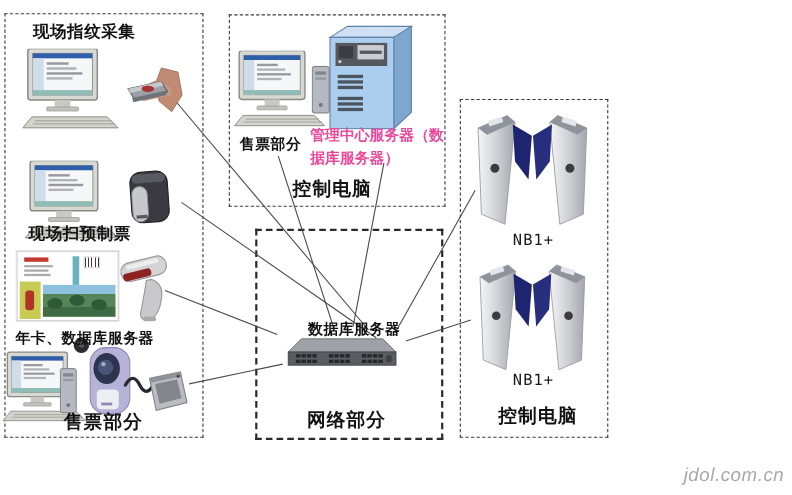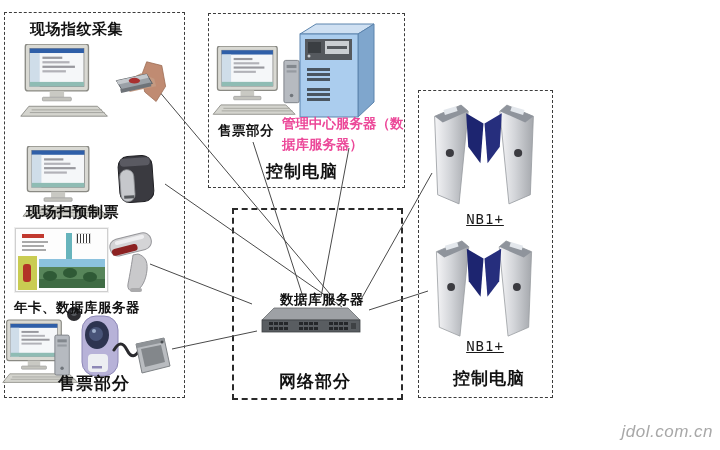--- a/index.html
+++ b/index.html
@@ -4,21 +4,21 @@
 <style>
   * { margin:0; padding:0; box-sizing:border-box; }
   html,body { width:720px; height:450px; background:#fff; overflow:hidden; }
   body { font-family:"DejaVu Sans", sans-serif; position:relative; }
   .abs { position:absolute; }
   .dashed-box { position:absolute; border:1px dashed #3c3c3c; background:transparent; }
   .dashed-box.bold { border:2px dashed #2a2a2a; }
   .lbl { position:absolute; color:#121212; font-weight:700; font-size:15px; letter-spacing:0.5px; white-space:nowrap; }
   .lbl.small { font-size:13.5px; }
   .sec-title { position:absolute; color:#121212; font-weight:700; font-size:17px; letter-spacing:1px; white-space:nowrap; }
-  .gate-label { position:absolute; width:54px; text-align:center; color:#1a1a1a; font-family:"DejaVu Sans Mono", monospace; font-size:14px; font-weight:500; letter-spacing:1px;text-decoration:underline; }
+  .gate-label { position:absolute; width:54px; text-align:center; color:#1a1a1a; font-family:"DejaVu Sans Mono", monospace; font-size:14px; font-weight:500; letter-spacing:1px; }
   .server-label { position:absolute; left:282px; top:113px; width:130px; color:#ec4899; font-weight:700; font-size:13.5px; line-height:21px; }
   .watermark { position:absolute; right:7px; top:422px; color:#a8a8a8; font-style:italic; font-weight:400; font-size:17px; letter-spacing:0.5px; font-family:"Liberation Sans", sans-serif; }
   .dev { position:absolute; }
   svg.lines { position:absolute; left:0; top:0; pointer-events:none; }
 
   
   .ticket { position:absolute; left:15px; top:228px; width:93px; height:64px; background:#fdfdfd; border:1px solid #cfcfcf; box-shadow:0 0 0 1px #efefef; }
   .ticket .redtxt { position:absolute; left:6px; top:5px; width:22px; height:4px; background:#c23a30; }
   .ticket .tline { position:absolute; height:2px; background:#a9a9a9; }
   .ticket .barcode { position:absolute; left:60px; top:4px; width:15px; height:11px;

